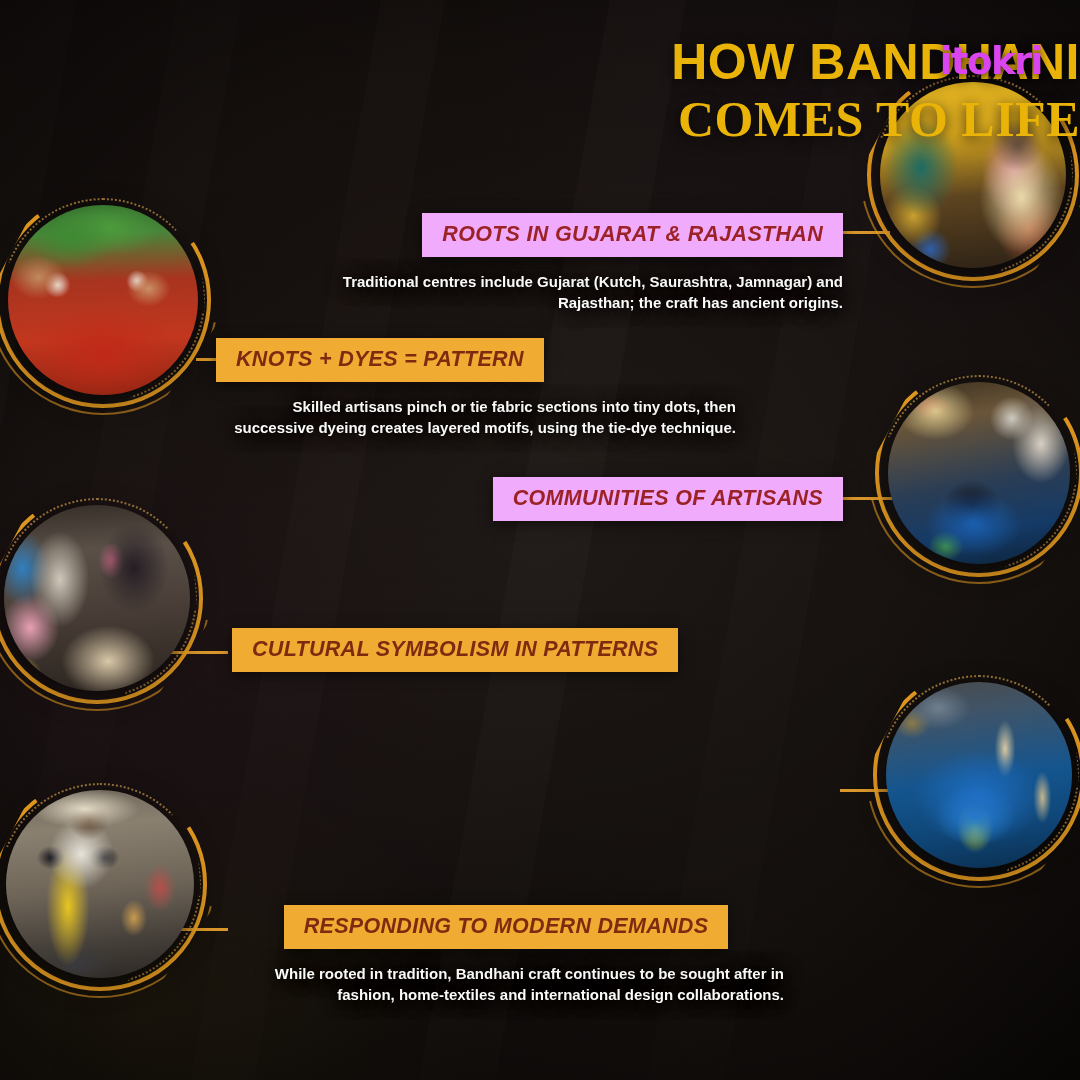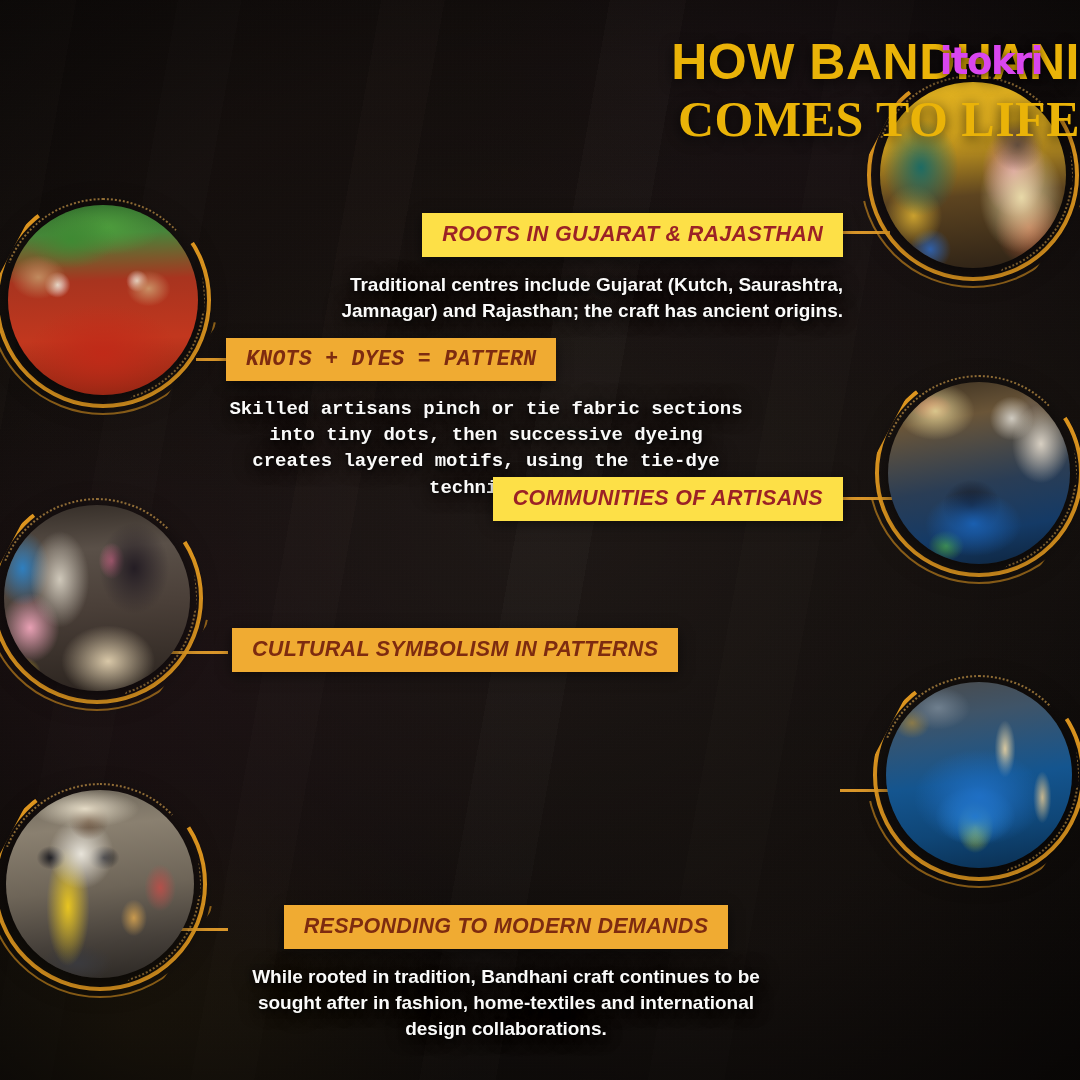--- a/index.html
+++ b/index.html
@@ -134,33 +134,33 @@
     display:inline-block;
     padding:9px 20px 10px 20px;
     font-size:21.5px;
     font-weight:bold;
     font-style:italic;
     letter-spacing:.3px;
     text-transform:uppercase;
     white-space:nowrap;
     box-shadow:0 3px 12px rgba(0,0,0,.5);
   }
-  .sec-header.cream { background:#fde047; color:#9b2226;text-align:center; }
+  .sec-header.cream { background:#f0abfc; color:#9b2226;text-align:center; }
   .sec-header.gold  { background:#f0ab32; color:#7d2b10; }
 
   .sec-body {
     margin-top:15px;
-    font-size:19px;
+    font-size:15px;
     font-weight:bold;
     line-height:1.38;
     color:#fbfbfa;
     text-shadow:0 2px 7px rgba(0,0,0,.85), 0 0 20px rgba(0,0,0,.6);
   }
   .align-right { text-align:right; }
-  .align-left  { text-align:center; }
+  .align-left  { text-align:right; }
 
   
 
   
   .img-tying-women {
     background:
       radial-gradient(circle 26px at 74% 34%, #6b5443 0%, rgba(107,84,67,0) 100%),
       radial-gradient(ellipse 30% 40% at 76% 62%, #e8d9a8 0%, rgba(232,217,168,0) 75%),
       radial-gradient(ellipse 24% 34% at 72% 48%, #d4849a 0%, rgba(212,132,154,0) 72%),
       radial-gradient(ellipse 26% 30% at 80% 78%, #b05a3a 0%, rgba(176,90,58,0) 70%),
@@ -319,21 +319,21 @@
   <div class="connector" style="left:840px; top:789px; width:50px;"></div>
   <div class="connector" style="left:166px; top:928px; width:62px;"></div>
 
   <div class="section" style="left:265px; top:213px; width:578px;">
     <div style="text-align:right;">
       <div class="sec-header cream">ROOTS IN GUJARAT &amp; RAJASTHAN</div>
     </div>
     <div class="sec-body align-right">Traditional centres include Gujarat (Kutch, Saurashtra, Jamnagar) and Rajasthan; the craft has ancient origins.</div>
   </div>
 
-  <div class="section" style="left:226px; top:338px; width:520px;font-family:Liberation Mono, monospace;">
+  <div class="section" style="left:216px; top:338px; width:520px;">
     <div style="text-align:left;">
       <div class="sec-header gold">KNOTS + DYES = PATTERN</div>
     </div>
     <div class="sec-body align-left">Skilled artisans pinch or tie fabric sections into tiny dots, then successive dyeing creates layered motifs, using the tie-dye technique.</div>
   </div>
 
   <div class="section" style="left:245px; top:477px; width:598px;">
     <div style="text-align:right;">
       <div class="sec-header cream">COMMUNITIES OF ARTISANS</div>
     </div>

